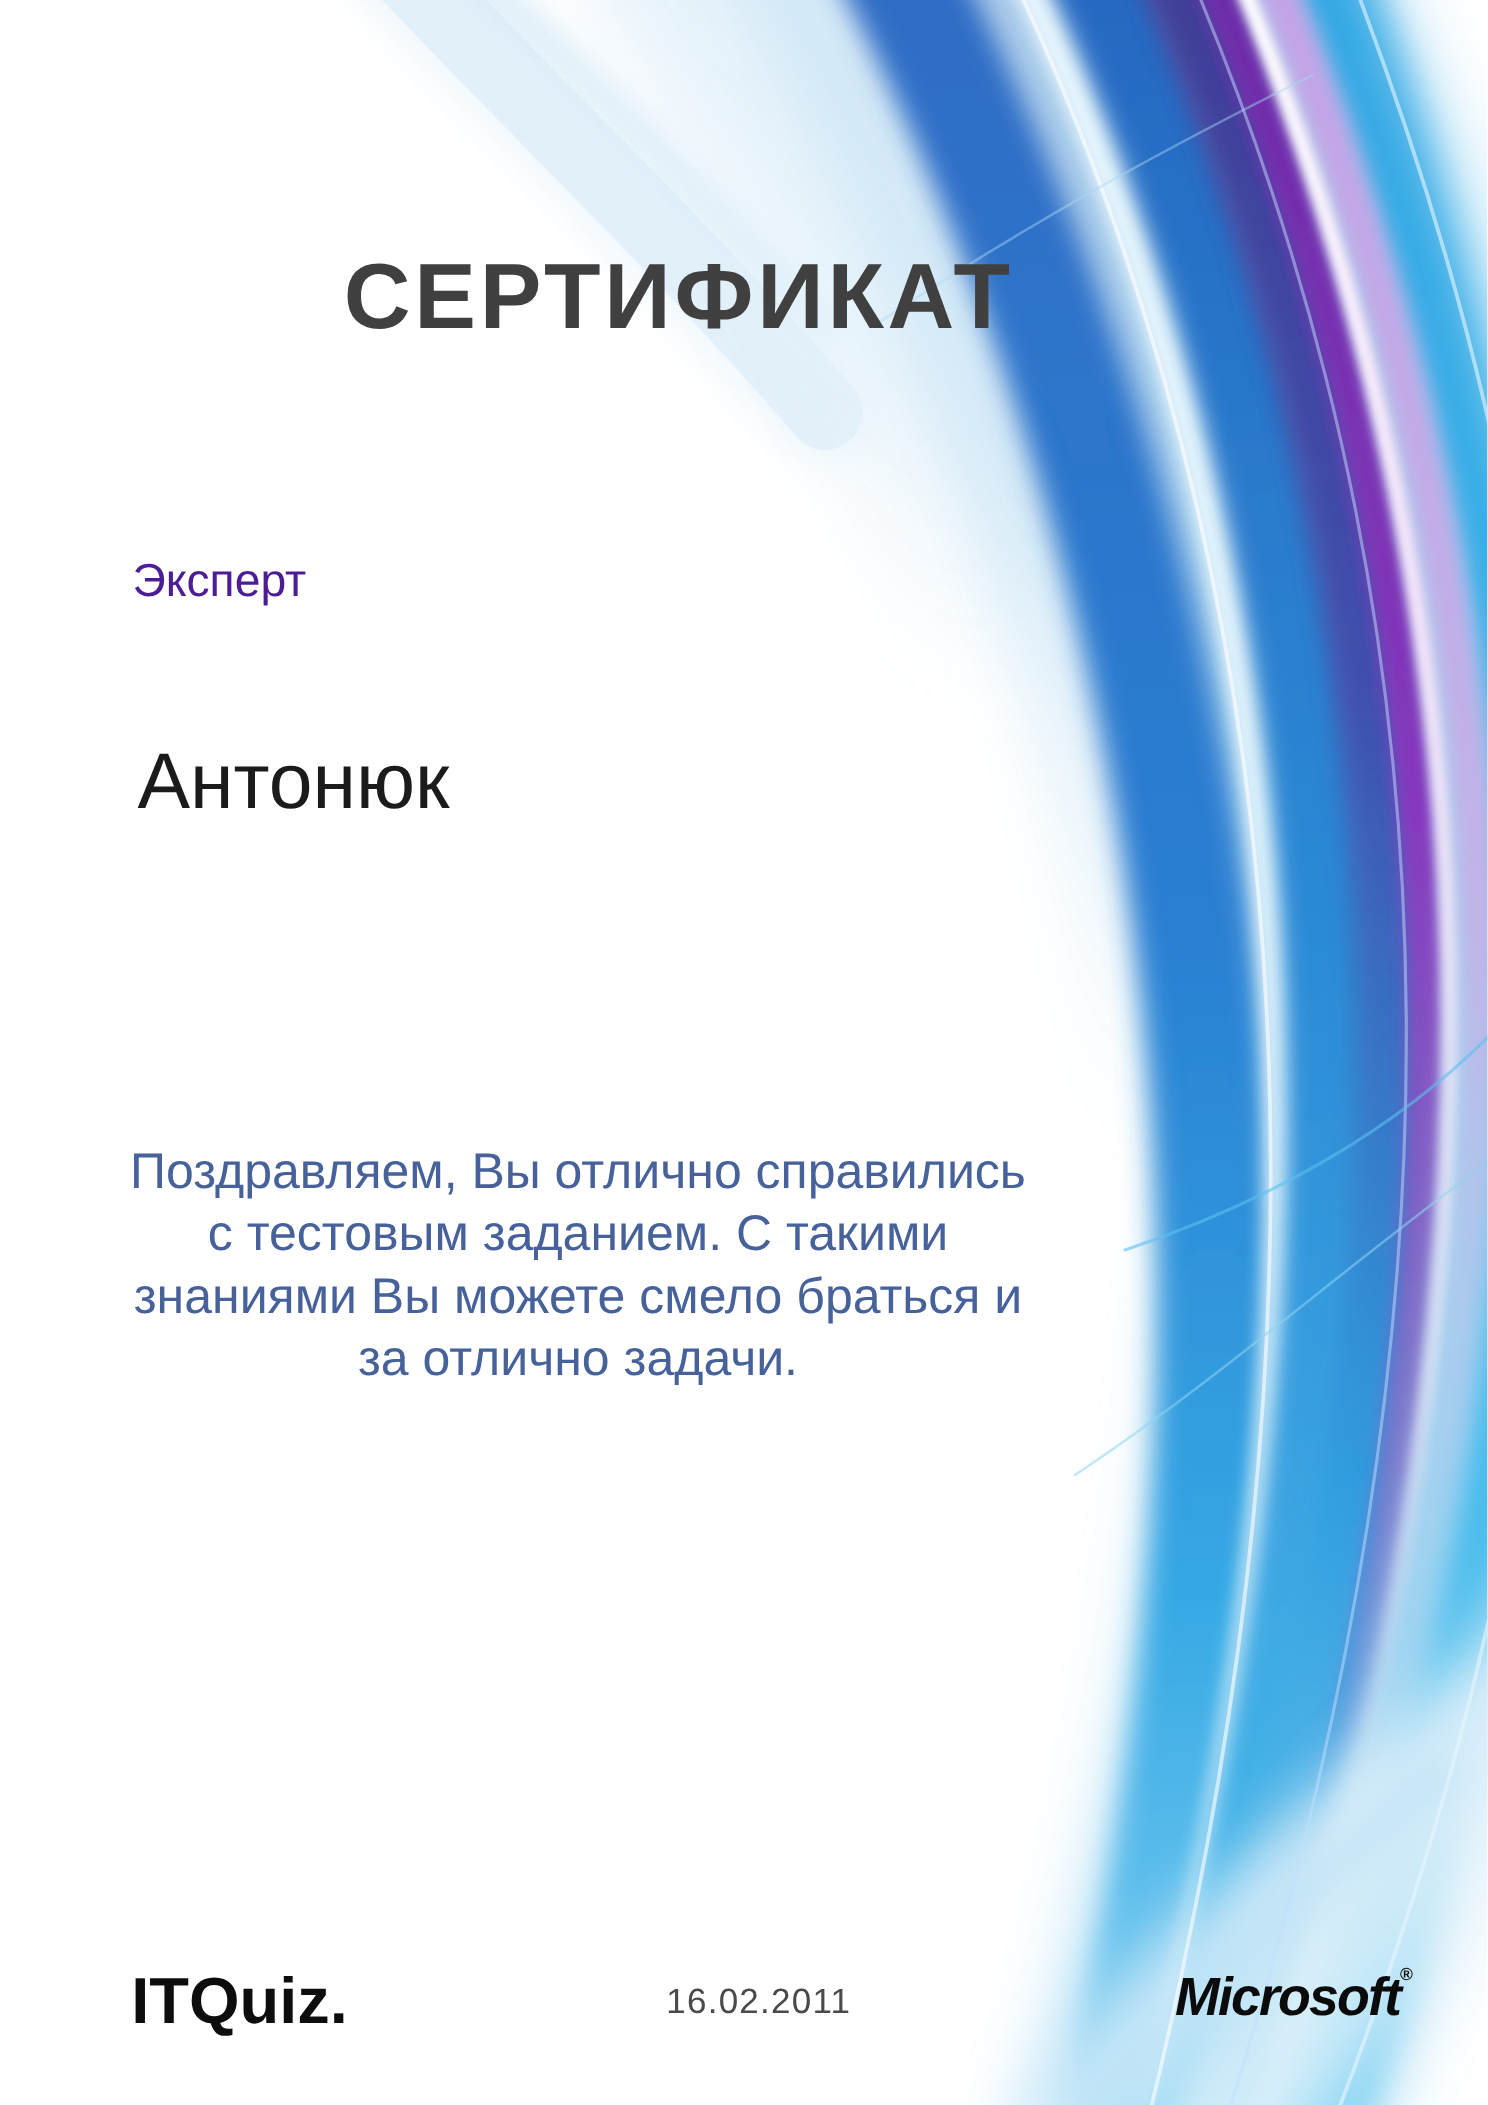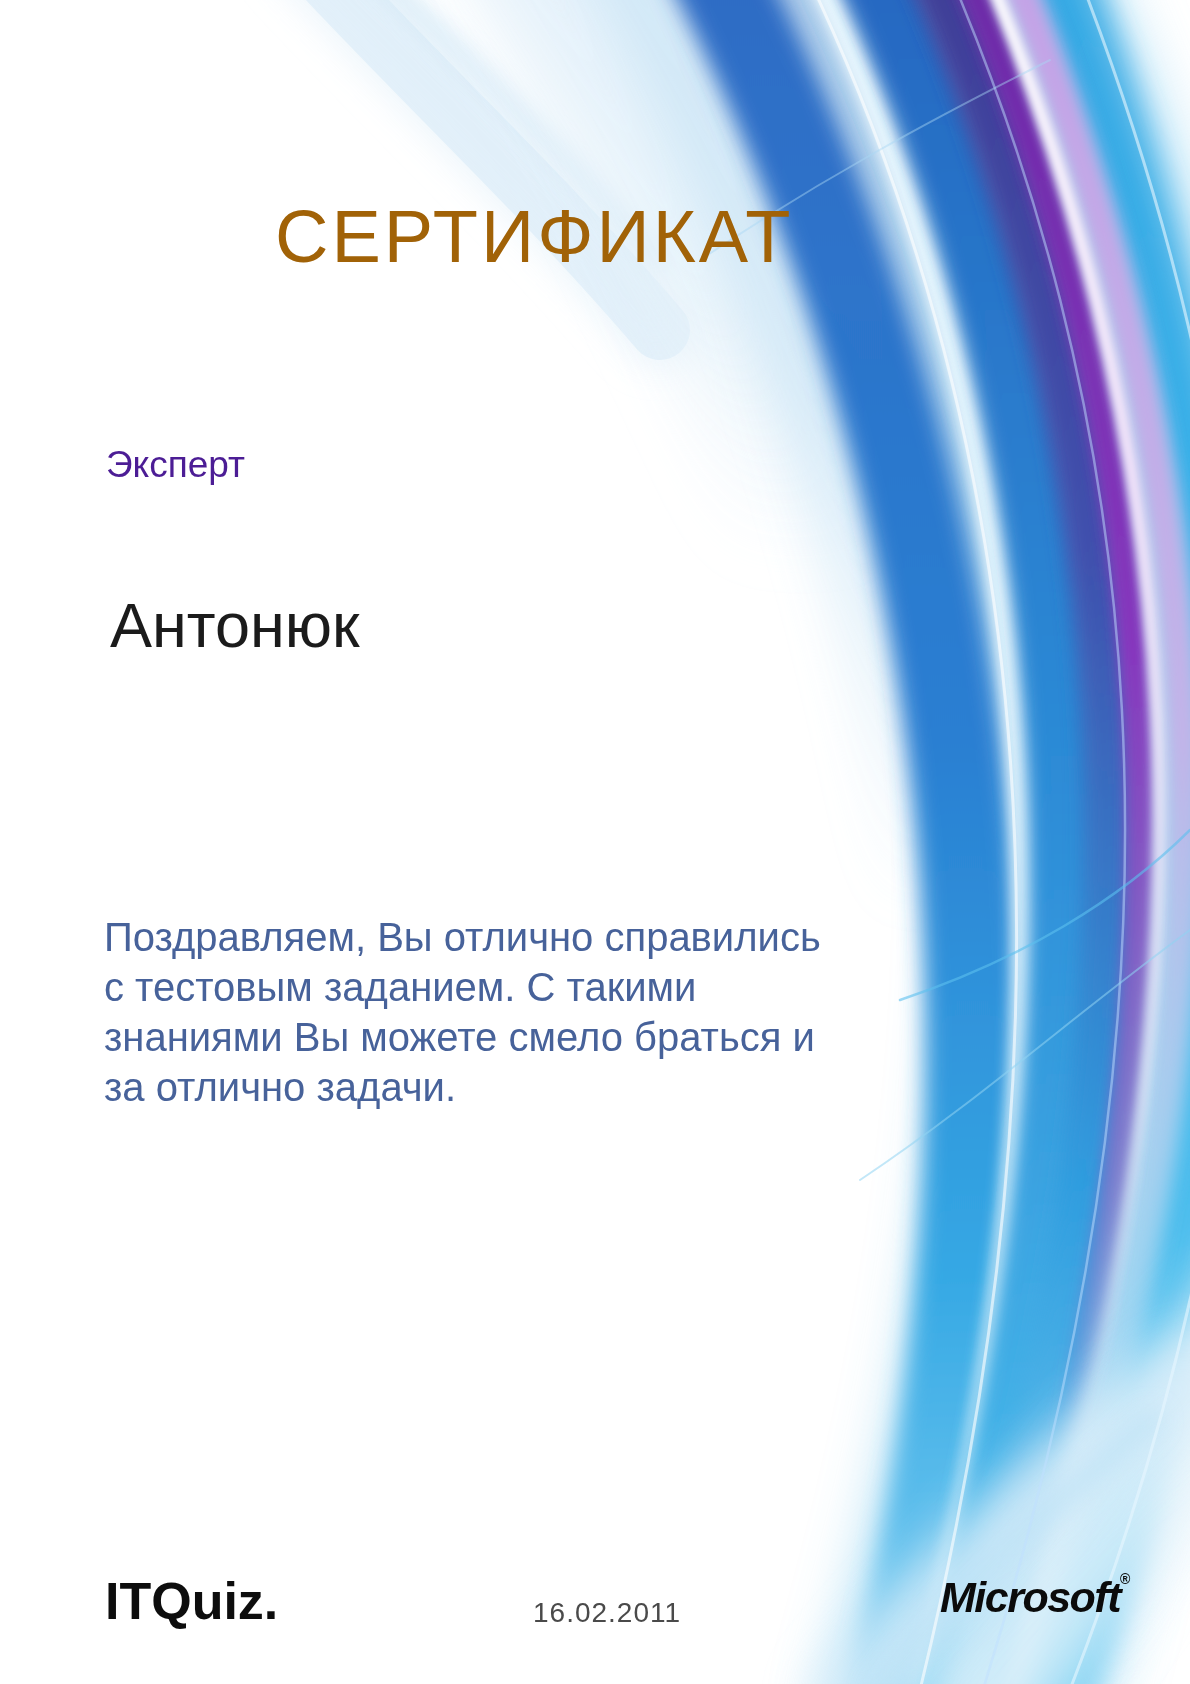--- a/index.html
+++ b/index.html
@@ -4,36 +4,36 @@
 <style>
   html,body{margin:0;padding:0;background:#ffffff;}
   .page{
     position:relative;width:1190px;height:1684px;overflow:hidden;background:#ffffff;
     font-family:"Liberation Sans",sans-serif;
   }
   .swirl{position:absolute;left:0;top:0;width:1190px;height:1684px;}
   .txt{position:absolute;white-space:nowrap;}
   .title{
     left:275px;top:200px;font-size:74px;line-height:1;letter-spacing:3px;
-    color:#a16207;font-weight:400;
+    color:#404040;font-weight:700;
   }
   .qualification{
     left:106px;top:446px;font-size:37px;line-height:1;color:#4c1d95;
   }
   .recipient{
     left:110px;top:585px;font-size:63px;line-height:80px;color:#1b1b1b;
   }
   .message{
-    left:104px;top:912px;font-size:40px;line-height:50px;color:#47629a;
+    left:104px;top:912px;font-size:40px;line-height:50px;color:#47629a;text-align:center;
   }
   .brand{
     left:105px;top:1575px;font-size:52px;line-height:1;font-weight:700;color:#0d0d0d;
   }
   .date{
-    left:533px;top:1587px;font-size:28px;line-height:1;color:#4a4a4a;letter-spacing:1px;margin-top:12px;
+    left:533px;top:1587px;font-size:28px;line-height:1;color:#4a4a4a;letter-spacing:1px;
   }
   .mslogo{
     left:940px;top:1572px;font-size:43px;line-height:1;font-weight:700;font-style:italic;
     letter-spacing:-1.5px;color:#0b0b0b;
   }
   .mslogo .reg{
     font-size:14px;font-style:normal;vertical-align:28px;letter-spacing:0;
   }
 </style>
 </head>

